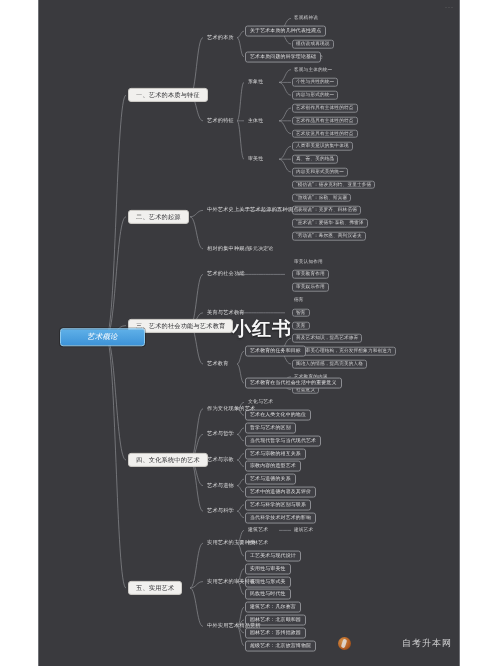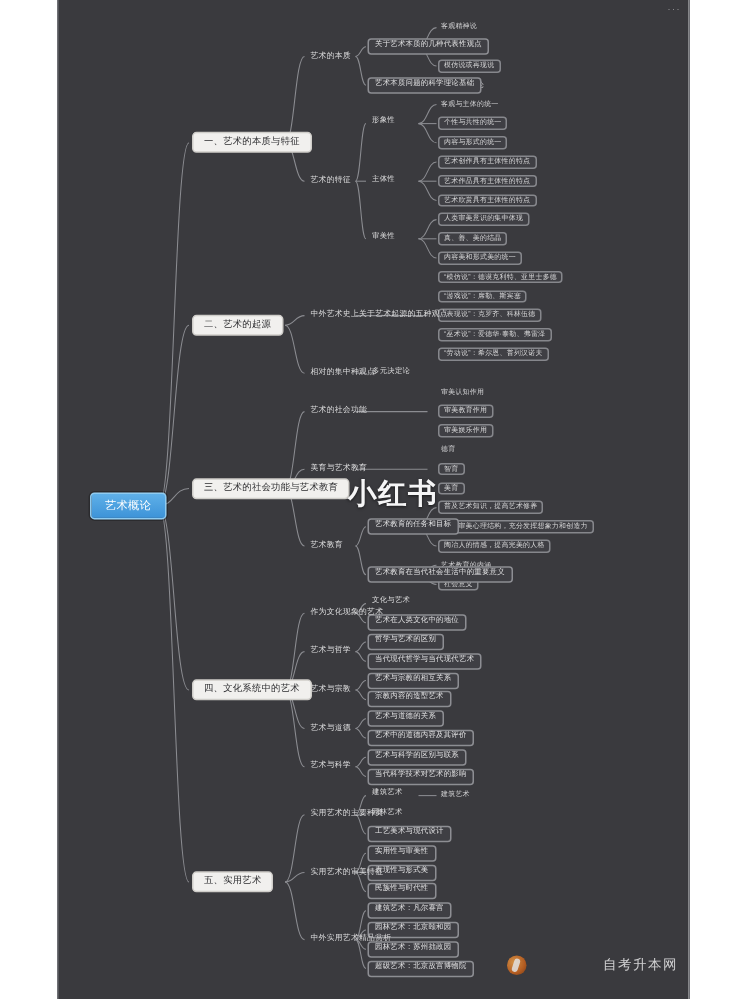--- a/index.html
+++ b/index.html
@@ -30,22 +30,23 @@
     letter-spacing:.2px;
     transform:translateY(-50%);
   }
   
   .n-root{
     background:linear-gradient(180deg,#5fb0e8,#3d93d8);
     border:1px solid #8fcbf0;
     border-radius:3px;
     color:#ffffff;
     font-size:7.5px;
-    padding:4px 9px;
+    padding:4px 26px;
     box-shadow:0 0 0 1px rgba(0,0,0,.25);
+    font-style:italic;
   }
   
   .n-l1{
     background:#f1f0ee;
     border:1px solid #cfcdc9;
     border-radius:3px;
     color:#2b2b2e;
     font-size:6.2px;
     padding:3px 7px;
   }

